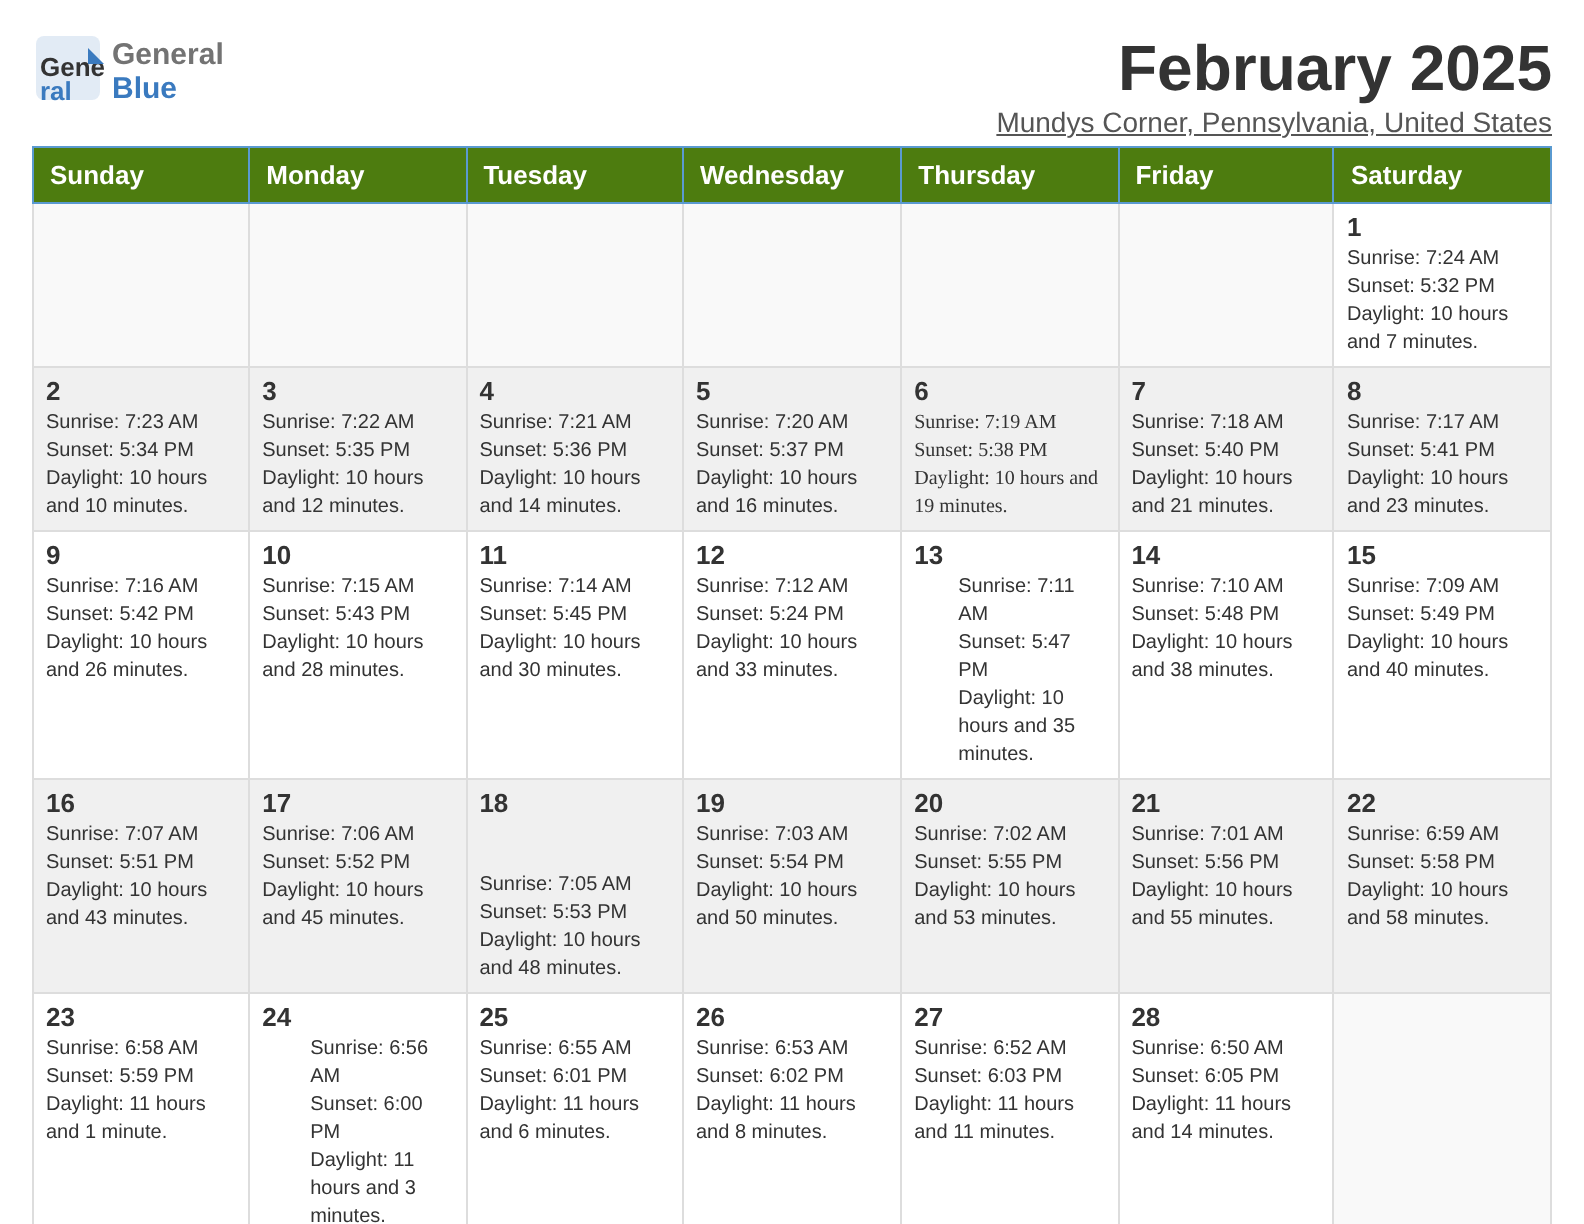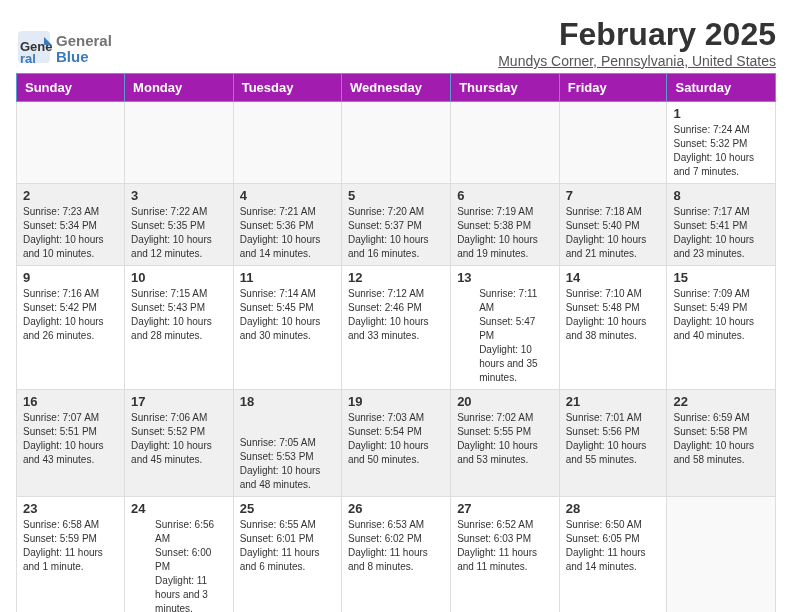--- a/index.html
+++ b/index.html
@@ -6,21 +6,21 @@
     body {
       font-family: Arial, sans-serif;
       background: #fff;
       width: 792px;
       min-height: 612px;
       padding: 16px;
     }
     .header-area {
       display: flex;
       justify-content: space-between;
-      align-items: flex-end;
+      align-items: flex-start;
       margin-bottom: 4px;
       gap: 16px;
     }
     .logo {
       display: flex;
       align-items: center;
       gap: 0;
     }
     .title-area {
       text-align: right;
@@ -34,21 +34,21 @@
       font-size: 14px;
       color: #555;
       text-decoration: underline;
     }
     .calendar {
       width: 100%;
       border-collapse: collapse;
       border: 1px solid #ccc;
     }
     .calendar th {
-      background-color: #a21caf;
+      background-color: #4d7c0f;
       color: white;
       text-align: left;
       padding: 6px 8px;
       font-size: 13px;
       font-weight: bold;
       border: 1px solid #5a9ad0;
     }
     .calendar td {
       vertical-align: top;
       padding: 4px 6px;
@@ -148,21 +148,21 @@
 Daylight: 10 hours and 14 minutes.</div>
         </td>
         <td>
           <span class="day-number">5</span>
           <div class="day-info" style="white-space: pre-line;">Sunrise: 7:20 AM
 Sunset: 5:37 PM
 Daylight: 10 hours and 16 minutes.</div>
         </td>
         <td>
           <span class="day-number">6</span>
-          <div class="day-info" style="white-space: pre-line;">Sunrise: 7:19 AM
+          <div class="day-info" style="white-space: pre-line; font-family: Liberation Serif, serif;">Sunrise: 7:19 AM
 Sunset: 5:38 PM
 Daylight: 10 hours and 19 minutes.</div>
         </td>
         <td>
           <span class="day-number">7</span>
           <div class="day-info" style="white-space: pre-line;">Sunrise: 7:18 AM
 Sunset: 5:40 PM
 Daylight: 10 hours and 21 minutes.</div>
         </td>
         <td>
@@ -187,21 +187,21 @@
         </td>
         <td>
           <span class="day-number">11</span>
           <div class="day-info" style="white-space: pre-line;">Sunrise: 7:14 AM
 Sunset: 5:45 PM
 Daylight: 10 hours and 30 minutes.</div>
         </td>
         <td>
           <span class="day-number">12</span>
           <div class="day-info" style="white-space: pre-line;">Sunrise: 7:12 AM
-Sunset: 2:46 PM
+Sunset: 5:24 PM
 Daylight: 10 hours and 33 minutes.</div>
         </td>
         <td>
           <span class="day-number">13</span>
           <div class="day-info" style="white-space: pre-line; margin-left: 22px;">Sunrise: 7:11 AM
 Sunset: 5:47 PM
 Daylight: 10 hours and 35 minutes.</div>
         </td>
         <td>
           <span class="day-number">14</span>

